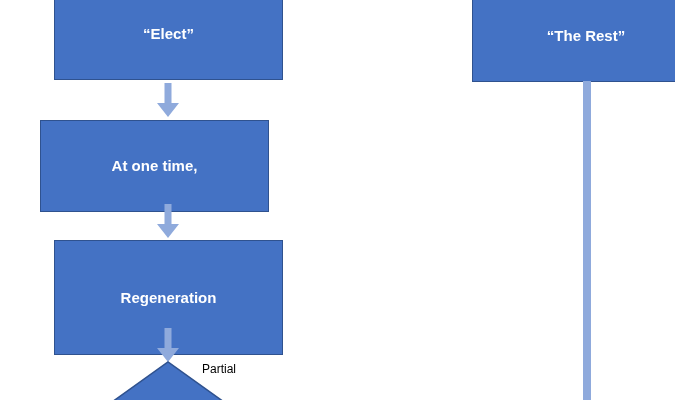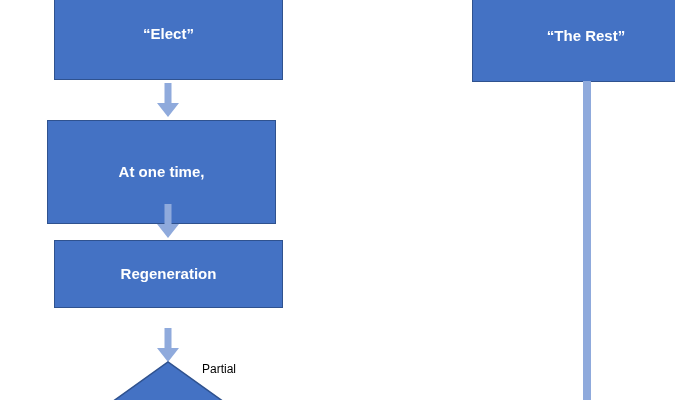--- a/index.html
+++ b/index.html
@@ -25,22 +25,22 @@
     flex-direction: column;
     align-items: center;
     justify-content: center;
     color: var(--box-text, #ffffff);
     font-size: 15px;
     font-weight: bold;
     text-align: center;
     line-height: 24px;
   }
   #box-elect   { left: 14px;  top: -12px; width: 229px; height: 92px; }
-  #box-atonetime { left: 7px; top: 120px; width: 229px; height: 104px; }
-  #box-regeneration { left: 14px; top: 240px; width: 229px; height: 68px; }
+  #box-atonetime { left: 0; top: 120px; width: 229px; height: 92px; }
+  #box-regeneration { left: 14px; top: 240px; width: 229px; height: 115px; }
   #box-therest { left: 432px; top: -10px; width: 228px; height: 92px; }
 
   .down-arrow {
     position: absolute;
     width: 24px;
     height: 34px;
   }
   #arrow-1 { left: 116px; top: 83px; }
   #arrow-2 { left: 116px; top: 204px; }
   #arrow-3 { left: 116px; top: 328px; }

